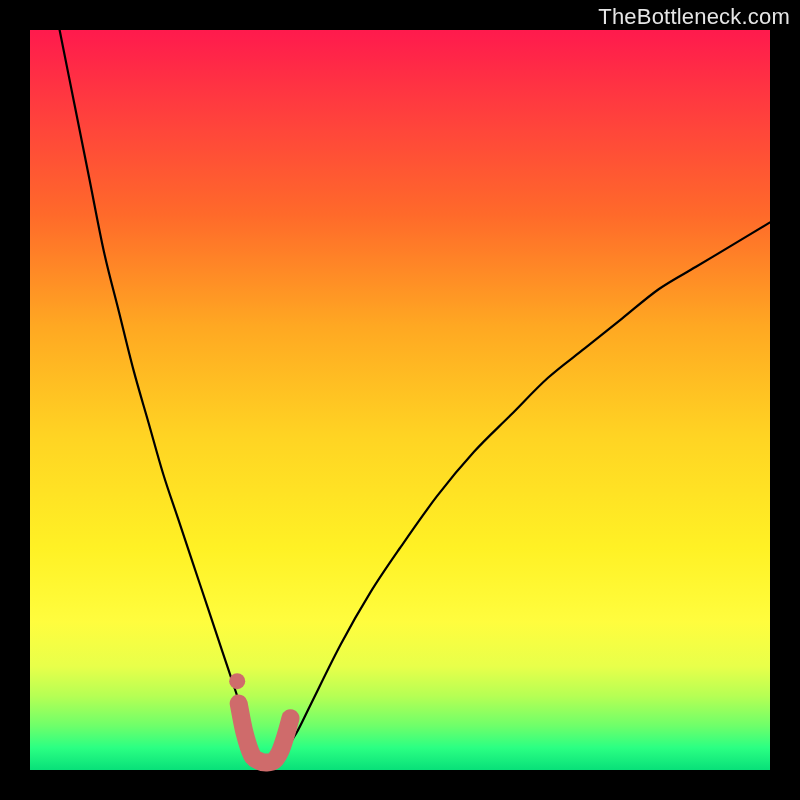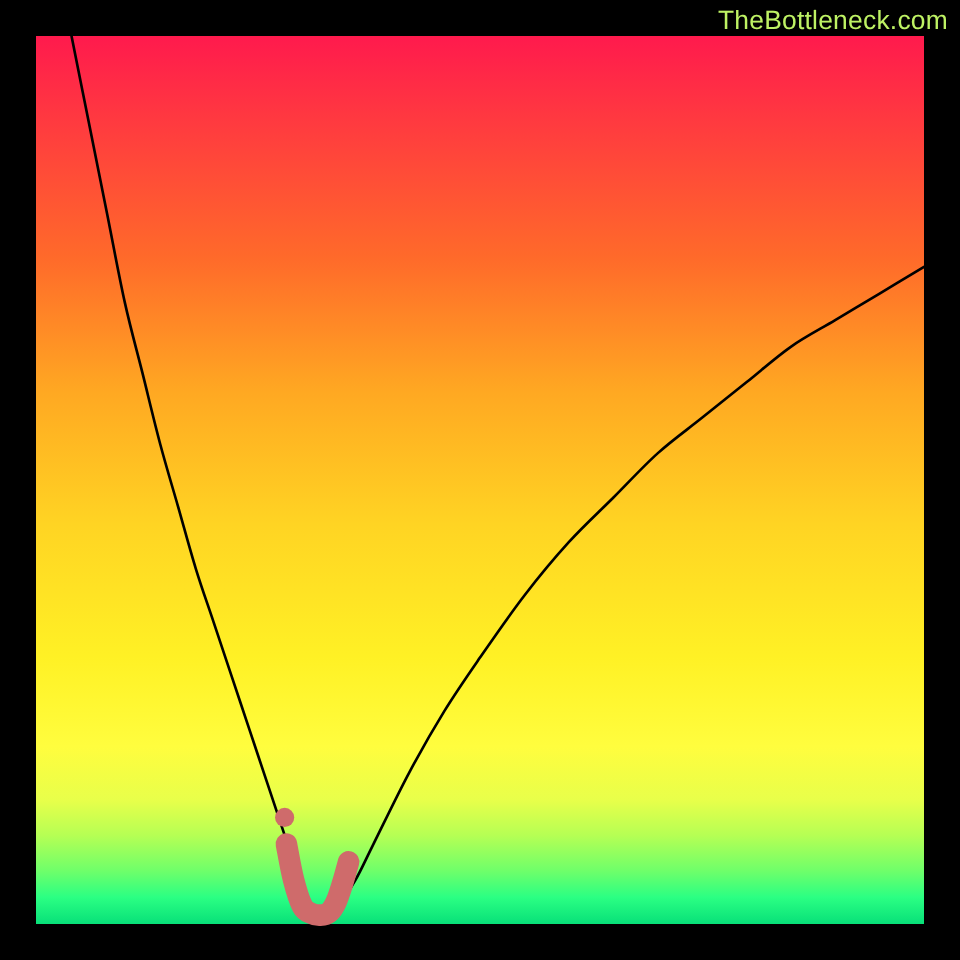--- a/index.html
+++ b/index.html
@@ -46,21 +46,21 @@
     left: 0;
     top: 0;
     width: 740px;
     height: 740px;
     overflow: visible;
   }
   .watermark {
     position: absolute;
     top: 4px;
     right: 10px;
-    color: #bef264;
+    color: #e5e5e5;
     font-size: 22px;
     letter-spacing: 0.2px;
     font-weight: 500;
   }
 </style>
 </head>
 <body>
 
 <div class="frame">
   <div class="plot-area">

